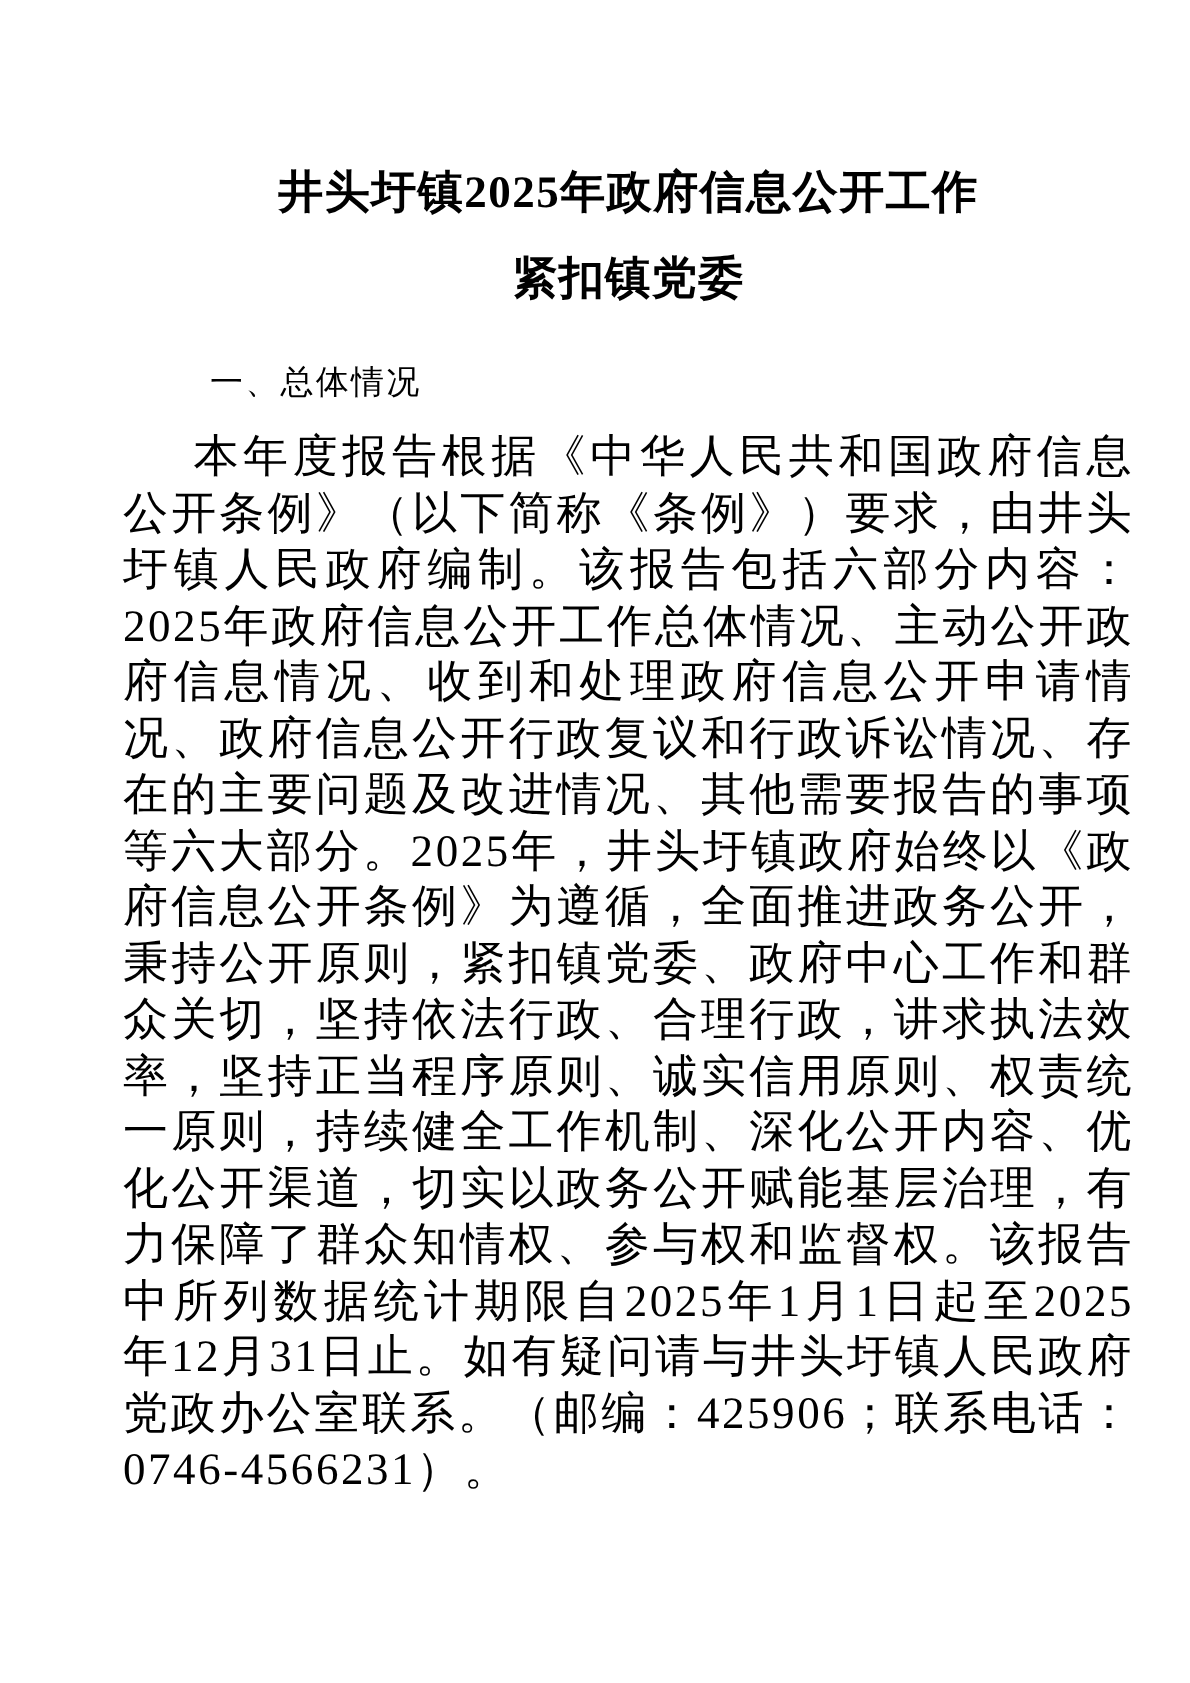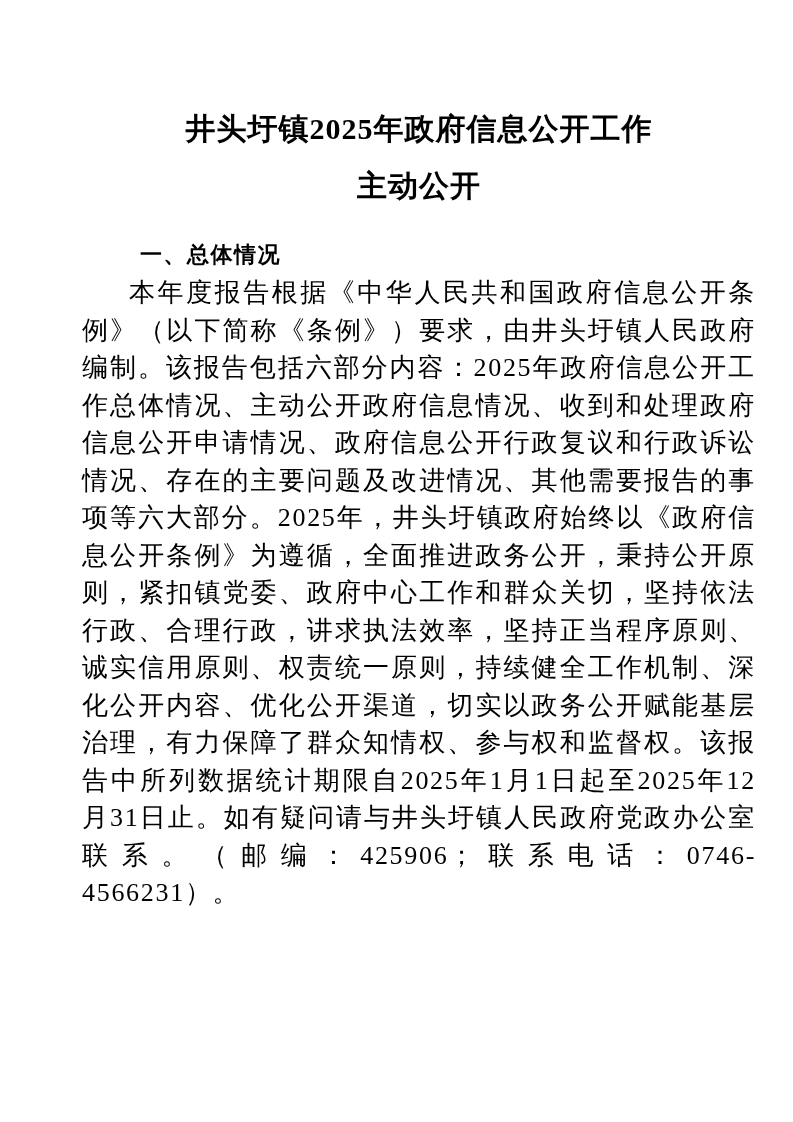--- a/index.html
+++ b/index.html
@@ -21,45 +21,45 @@
     font-family: "Liberation Serif", serif;
     font-weight: bold;
     font-size: 30px;
     line-height: 57px;
     text-align: center;
     letter-spacing: 1px;
     margin: 0;
   }
   .section-heading {
     font-family: "Liberation Sans", sans-serif;
-    font-weight: bold;
+    font-weight: normal;
     font-size: 22px;
     line-height: 38px;
-    margin: 22px 0 0 0;
+    margin: 22px 0 12px 0;
     text-indent: 58px;
     letter-spacing: 1.5px;
   }
   .doc-body p {
     font-family: "Liberation Serif", serif;
-    font-size: 26px;
+    font-size: 30px;
     line-height: 37.5px;
     letter-spacing: 1.7px;
     text-align: justify;
     text-justify: inter-ideograph;
     text-indent: 47px;
     margin: 0;
   }
 </style>
 </head>
 <body>
 
 <div class="page">
   <div class="doc-title">
     <div>井头圩镇2025年政府信息公开工作</div>
-    <div>主动公开</div>
+    <div>紧扣镇党委</div>
   </div>
 
   <div class="section-heading">一、总体情况</div>
 
   <div class="doc-body">
     <p>本年度报告根据《中华人民共和国政府信息公开条例》（以下简称《条例》）要求，由井头圩镇人民政府编制。该报告包括六部分内容：2025年政府信息公开工作总体情况、主动公开政府信息情况、收到和处理政府信息公开申请情况、政府信息公开行政复议和行政诉讼情况、存在的主要问题及改进情况、其他需要报告的事项等六大部分。2025年，井头圩镇政府始终以《政府信息公开条例》为遵循，全面推进政务公开，秉持公开原则，紧扣镇党委、政府中心工作和群众关切，坚持依法行政、合理行政，讲求执法效率，坚持正当程序原则、诚实信用原则、权责统一原则，持续健全工作机制、深化公开内容、优化公开渠道，切实以政务公开赋能基层治理，有力保障了群众知情权、参与权和监督权。该报告中所列数据统计期限自2025年1月1日起至2025年12月31日止。如有疑问请与井头圩镇人民政府党政办公室联系。（邮编：425906；联系电话：0746-4566231）。</p>
   </div>
 </div>
 
 </body></html>

